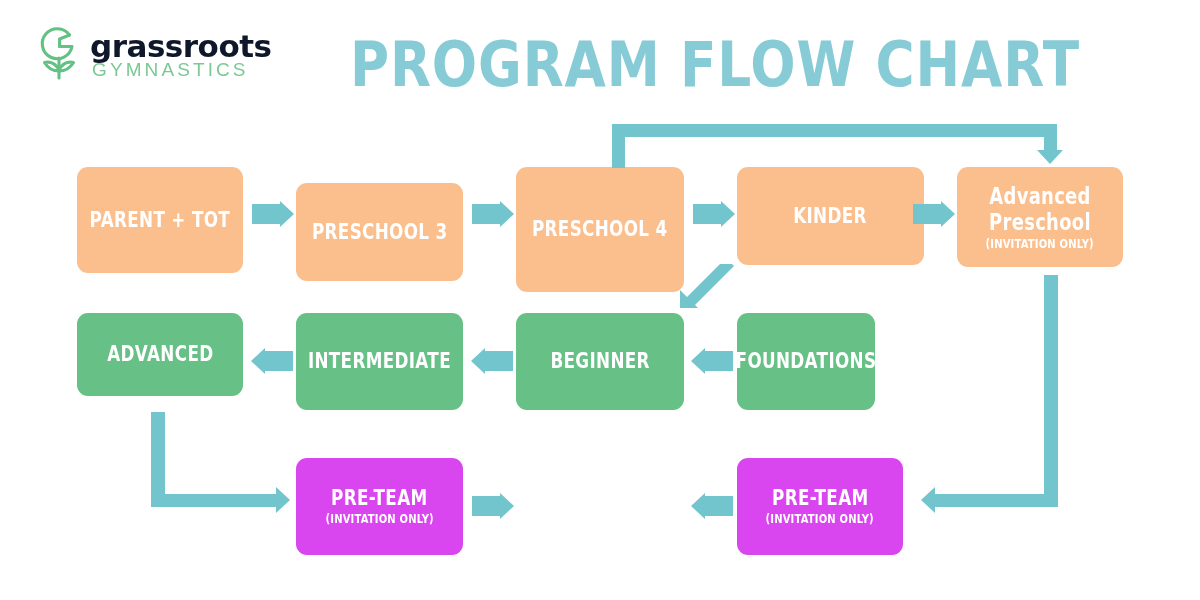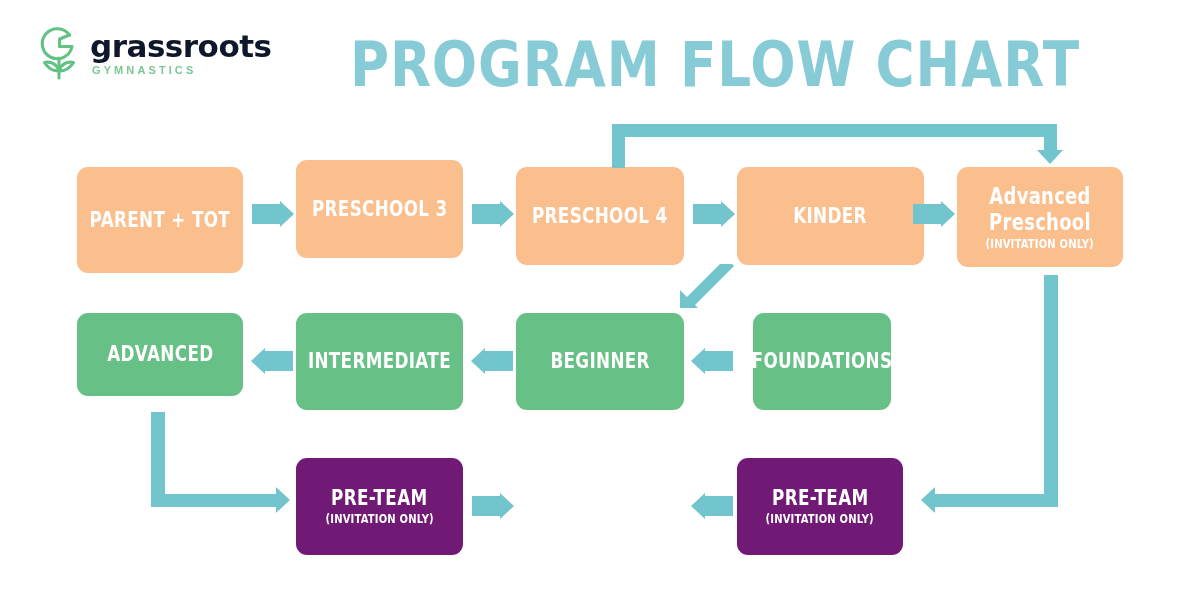--- a/index.html
+++ b/index.html
@@ -46,22 +46,22 @@
     font-family: "DejaVu Sans", sans-serif;
     font-weight: bold;
     font-size: 31px;
     line-height: 32px;
     letter-spacing: -0.5px;
   }
   .logo-sub {
     display: block;
     color: #7CC894;
     font-family: "Liberation Sans", sans-serif;
-    font-weight: bold;
-    font-size: 11px;
+    font-weight: normal;
+    font-size: 19px;
     line-height: 16px;
     letter-spacing: 3.1px;
     margin-left: 2px;
   }
 
   
   #title {
     position: absolute;
     left: 350px;
     top: 33px;
@@ -112,21 +112,21 @@
     font-weight: bold;
     font-size: 12.5px;
     line-height: 15px;
     letter-spacing: 0.2px;
     transform: scaleX(0.80);
     margin-top: 1px;
     white-space: nowrap;
   }
   .peach { background: #FBBE8D; }
   .green { background: #67C086; }
-  .purple { background: #701a75; }
+  .purple { background: #d946ef; }
 
   
   .seg {
     position: absolute;
     background: #72C5CC;
   }
   .arrow-head {
     position: absolute;
     width: 0;
     height: 0;
@@ -172,25 +172,25 @@
       <span class="logo-sub">GYMNASTICS</span>
     </div>
   </div>
 
   <div id="title">PROGRAM FLOW CHART</div>
 
   <div class="node peach" style="left:77px; top:167px; width:166px; height:106px;">
     <span class="main-label">PARENT + TOT</span>
   </div>
 
-  <div class="node peach" style="left:296px; top:160px; width:167px; height:98px;">
+  <div class="node peach" style="left:296px; top:183px; width:167px; height:98px;">
     <span class="main-label">PRESCHOOL 3</span>
   </div>
 
-  <div class="node peach" style="left:516px; top:167px; width:168px; height:98px;">
+  <div class="node peach" style="left:516px; top:167px; width:168px; height:125px;">
     <span class="main-label">PRESCHOOL 4</span>
   </div>
 
   <div class="node peach" style="left:737px; top:167px; width:187px; height:98px;">
     <span class="main-label">KINDER</span>
   </div>
 
   <div class="node peach two-line" style="left:957px; top:167px; width:166px; height:100px;">
     <span class="main-label">Advanced Preschool</span>
     <span class="sub-label">(INVITATION ONLY)</span>
@@ -201,21 +201,21 @@
   </div>
 
   <div class="node green" style="left:296px; top:313px; width:167px; height:97px;">
     <span class="main-label">INTERMEDIATE</span>
   </div>
 
   <div class="node green" style="left:516px; top:313px; width:168px; height:97px;">
     <span class="main-label">BEGINNER</span>
   </div>
 
-  <div class="node green" style="left:737px; top:313px; width:138px; height:97px;margin-left:16px;">
+  <div class="node green" style="left:737px; top:313px; width:138px; height:97px;">
     <span class="main-label">FOUNDATIONS</span>
   </div>
 
   <div class="node purple" style="left:296px; top:458px; width:167px; height:97px;">
     <span class="main-label">PRE-TEAM</span>
     <span class="sub-label">(INVITATION ONLY)</span>
   </div>
 
 
   <div class="node purple" style="left:737px; top:458px; width:166px; height:97px;">

